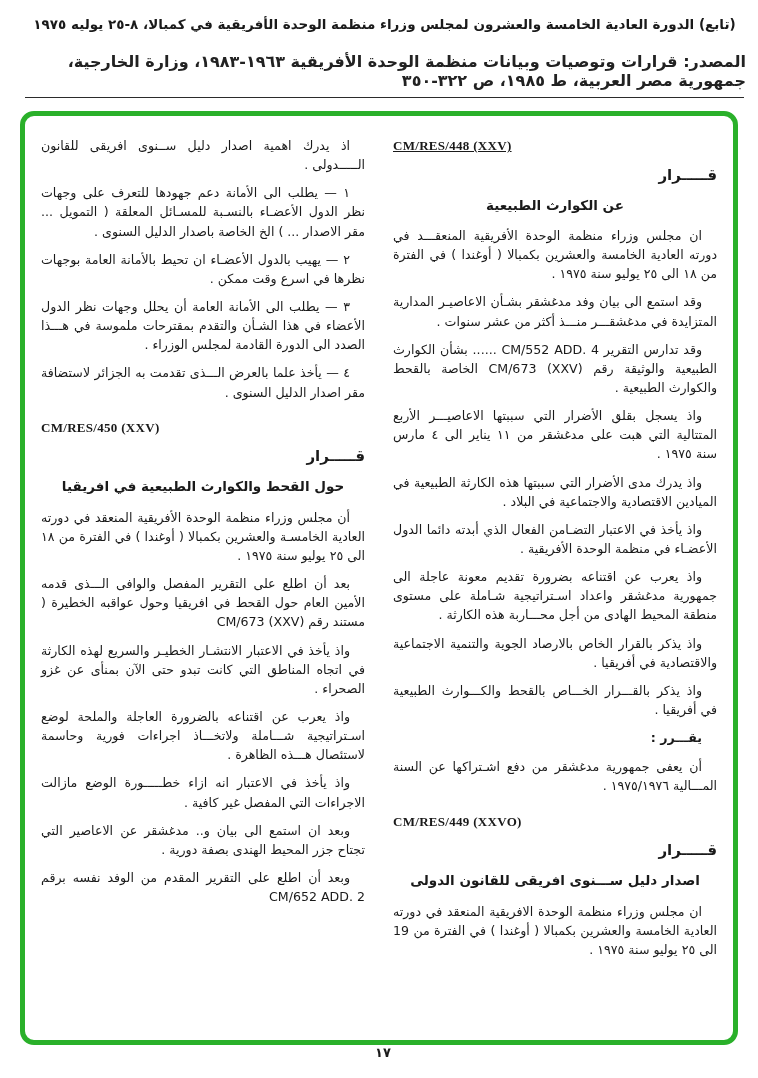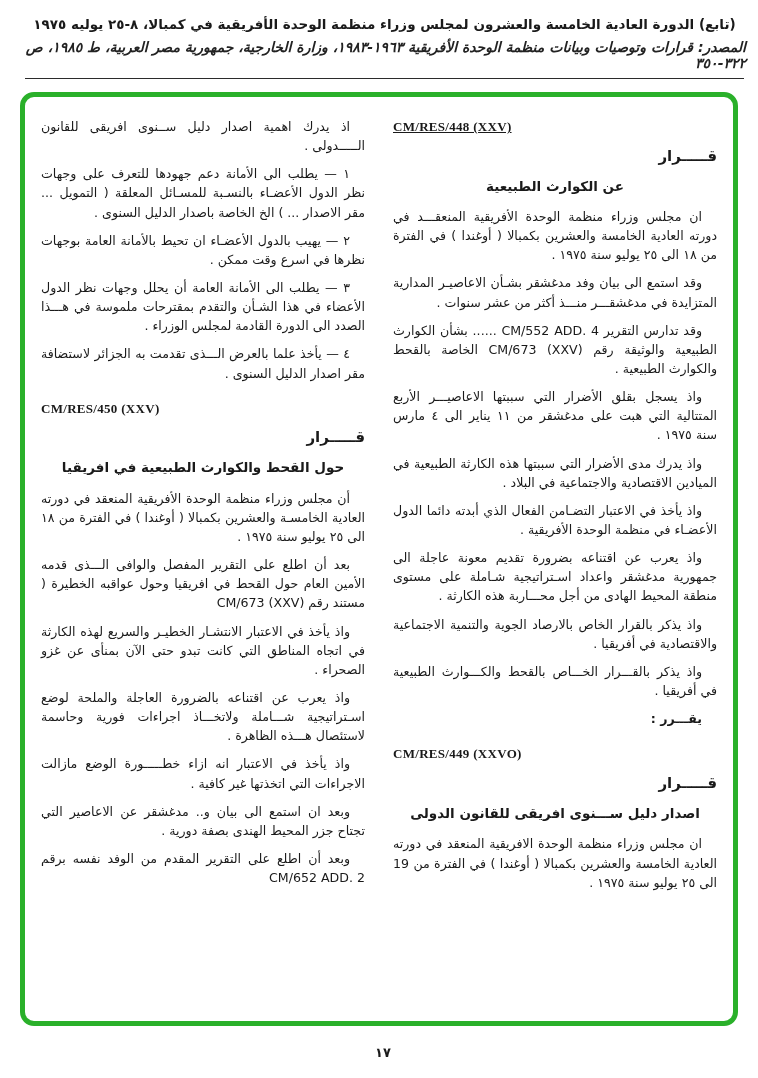--- a/index.html
+++ b/index.html
@@ -2,21 +2,21 @@
 <html lang="ar"><head>
 <meta charset="utf-8">
 <style>
   html,body{margin:0;padding:0;background:#ffffff;}
   body{
     width:758px;height:1078px;position:relative;overflow:hidden;
     font-family:"DejaVu Sans", sans-serif;color:#1a1a1a;
   }
   .header{padding:16px 12px 0 23px;direction:rtl;}
   .header-line1{font-size:13.5px;font-weight:bold;text-align:center;letter-spacing:.2px;}
-  .header-line2{font-size:14px;font-weight:bold;text-align:right;margin-top:7px;color:#222;font-style:italic;}
+  .header-line2{font-size:16px;font-weight:bold;text-align:right;margin-top:20px;color:#222;}
   .header-rule{border-bottom:1.6px solid #2b2b2b;margin:7px 2px 0 2px;}
   .frame{
     box-sizing:border-box;margin:13px auto 0 auto;width:718px;height:934px;
     border:5px solid #2ab02a;border-radius:14px;padding:20px 16px 10px 16px;
     overflow:hidden;background:#fff;
   }
   .cols{display:flex;direction:rtl;gap:28px;height:100%;}
   .col{flex:1;direction:rtl;text-align:justify;font-size:12.6px;line-height:1.52;}
   .block{margin:0 0 9px 0;}
   .para{text-indent:15px;}
@@ -47,38 +47,39 @@
         <div class="block para">ان مجلس وزراء منظمة الوحدة الأفريقية المنعقـــد في دورته العادية الخامسة والعشرين بكمبالا ( أوغندا ) في الفترة من ١٨ الى ٢٥ يوليو سنة ١٩٧٥ .</div>
         <div class="block para">وقد استمع الى بيان وفد مدغشقر بشـأن الاعاصيـر المدارية المتزايدة في مدغشقـــر منـــذ أكثر من عشر سنوات .</div>
         <div class="block para">وقد تدارس التقرير ‏CM/552 ADD. 4 ...... بشأن الكوارث الطبيعية والوثيقة رقم ‏CM/673 (XXV) الخاصة بالقحط والكوارث الطبيعية .</div>
         <div class="block para">واذ يسجل بقلق الأضرار التي سببتها الاعاصيـــر الأربع المتتالية التي هبت على مدغشقر من ١١ يناير الى ٤ مارس سنة ١٩٧٥ .</div>
         <div class="block para">واذ يدرك مدى الأضرار التي سببتها هذه الكارثة الطبيعية في الميادين الاقتصادية والاجتماعية في البلاد .</div>
         <div class="block para">واذ يأخذ في الاعتبار التضـامن الفعال الذي أبدته دائما الدول الأعضـاء في منظمة الوحدة الأفريقية .</div>
         <div class="block para">واذ يعرب عن اقتناعه بضرورة تقديم معونة عاجلة الى جمهورية مدغشقر واعداد اسـتراتيجية شـاملة على مستوى منطقة المحيط الهادى من أجل محـــاربة هذه الكارثة .</div>
         <div class="block para">واذ يذكر بالقرار الخاص بالارصاد الجوية والتنمية الاجتماعية والاقتصادية في أفريقيا .</div>
         <div class="block para">واذ يذكر بالقـــرار الخـــاص بالقحط والكـــوارث الطبيعية في أفريقيا .</div>
         <div class="block decide">يقـــرر :</div>
+        <div class="block para">أن يعفى جمهورية مدغشقر من دفع اشـتراكها عن السنة المـــالية ١٩٧٥/١٩٧٦ .</div>
         <div class="block ref">CM/RES/449  (XXVO)</div>
         <div class="block title">قـــــرار</div>
         <div class="block subtitle">اصدار دليل ســـنوى افريقى للقانون الدولى</div>
         <div class="block para">ان مجلس وزراء منظمة الوحدة الافريقية المنعقد في دورته العادية الخامسة والعشرين بكمبالا ( أوغندا ) في الفترة من 19 الى ٢٥ يوليو سنة ١٩٧٥ .</div>
       </div>
     <div class="col">
         <div class="block para">اذ يدرك اهمية اصدار دليل ســنوى افريقى للقانون الـــــدولى .</div>
         <div class="block para">١ — يطلب الى الأمانة دعم جهودها للتعرف على وجهات نظر الدول الأعضـاء بالنسـبة للمسـائل المعلقة ( التمويل ... مقر الاصدار ... ) الخ الخاصة باصدار الدليل السنوى .</div>
         <div class="block para">٢ — يهيب بالدول الأعضـاء ان تحيط بالأمانة العامة بوجهات نظرها في اسرع وقت ممكن .</div>
         <div class="block para">٣ — يطلب الى الأمانة العامة أن يحلل وجهات نظر الدول الأعضاء في هذا الشـأن والتقدم بمقترحات ملموسة في هـــذا الصدد الى الدورة القادمة لمجلس الوزراء .</div>
         <div class="block para">٤ — يأخذ علما بالعرض الـــذى تقدمت به الجزائر لاستضافة مقر اصدار الدليل السنوى .</div>
         <div class="block ref">CM/RES/450  (XXV)</div>
         <div class="block title">قـــــرار</div>
         <div class="block subtitle">حول القحط والكوارث الطبيعية في افريقيا</div>
         <div class="block para">أن مجلس وزراء منظمة الوحدة الأفريقية المنعقد في دورته العادية الخامسـة والعشرين بكمبالا ( أوغندا ) في الفترة من ١٨ الى ٢٥ يوليو سنة ١٩٧٥ .</div>
         <div class="block para">بعد أن اطلع على التقرير المفصل والوافى الـــذى قدمه الأمين العام حول القحط في افريقيا وحول عواقبه الخطيرة ( مستند رقم ‏CM/673 (XXV)</div>
         <div class="block para">واذ يأخذ في الاعتبار الانتشـار الخطيـر والسريع لهذه الكارثة في اتجاه المناطق التي كانت تبدو حتى الآن بمنأى عن غزو الصحراء .</div>
         <div class="block para">واذ يعرب عن اقتناعه بالضرورة العاجلة والملحة لوضع اسـتراتيجية شـــاملة ولاتخـــاذ اجراءات فورية وحاسمة لاستئصال هـــذه الظاهرة .</div>
-        <div class="block para">واذ يأخذ في الاعتبار انه ازاء خطـــــورة الوضع مازالت الاجراءات التي اتخذتها غير كافية .</div>
+        <div class="block para">واذ يأخذ في الاعتبار انه ازاء خطـــــورة الوضع مازالت الاجراءات التي المفصل غير كافية .</div>
         <div class="block para">وبعد ان استمع الى بيان و.. مدغشقر عن الاعاصير التي تجتاح جزر المحيط الهندى بصفة دورية .</div>
         <div class="block para">وبعد أن اطلع على التقرير المقدم من الوفد نفسه برقم ‏CM/652 ADD. 2</div>
       </div>
   </div>
 </div>
 
 <div class="page-number">١٧</div>
 
 </body></html>

